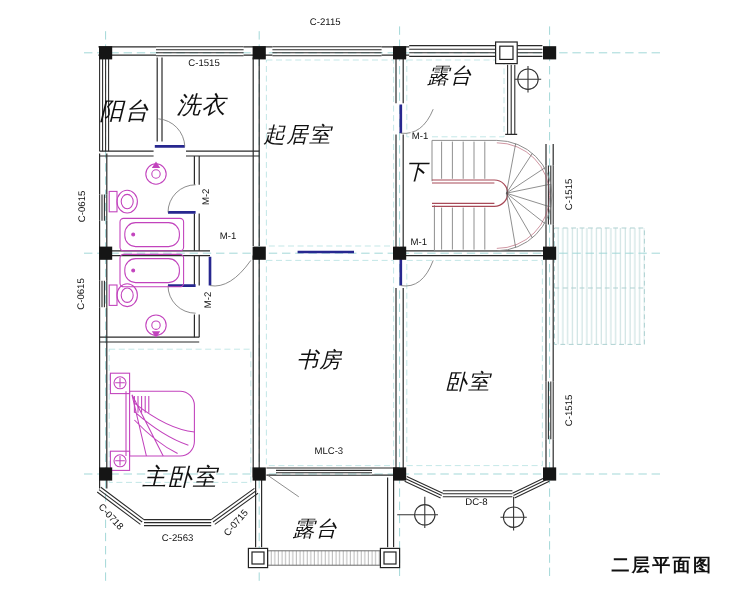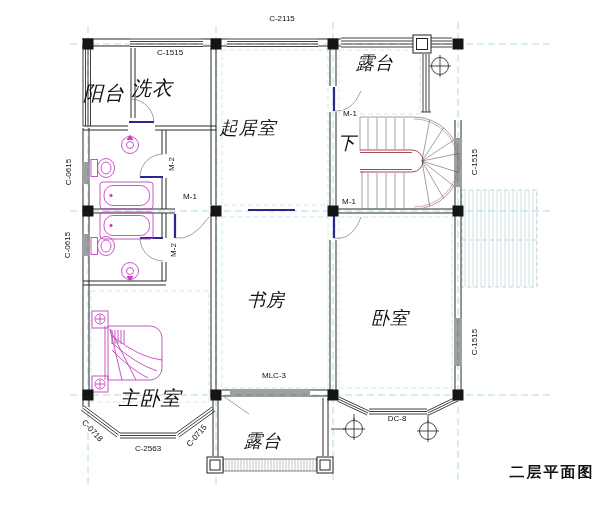--- a/index.html
+++ b/index.html
@@ -164,31 +164,31 @@
     <rect x="413" y="35" width="18" height="18"></rect>
         <rect x="416.5" y="38.5" width="11" height="11"></rect>
     <rect x="207" y="457" width="16" height="16"></rect>
         <rect x="210" y="460" width="10" height="10"></rect>
     <rect x="317" y="457" width="16" height="16"></rect>
         <rect x="320" y="460" width="10" height="10"></rect>
   </g>
 </svg>
 
 <div class="lbl room small" style="left:104px;top:93px">阳台</div>
-<div class="lbl room small" style="left:152px;top:88px">洗衣</div>
-<div class="lbl room" style="left:248px;top:128px">起居室</div>
+<div class="lbl room small" style="left:168px;top:88px">洗衣</div>
+<div class="lbl room" style="left:248px;top:112px">起居室</div>
 <div class="lbl room" style="left:375px;top:63px">露台</div>
 <div class="lbl room" style="left:347px;top:143px">下</div>
 <div class="lbl room" style="left:266px;top:300px">书房</div>
 <div class="lbl room" style="left:390px;top:318px">卧室</div>
 <div class="lbl room small" style="left:150px;top:398px">主卧室</div>
 <div class="lbl room" style="left:263px;top:441px">露台</div>
 
 <div class="lbl dim" style="left:170px;top:53px">C-1515</div>
-<div class="lbl dim" style="left:282px;top:19px">C-2115</div>
+<div class="lbl dim" style="left:271px;top:19px">C-2115</div>
 <div class="lbl dim rotM90" style="left:69px;top:172px">C-0615</div>
 <div class="lbl dim rotM90" style="left:68px;top:245px">C-0615</div>
 <div class="lbl dim rotM90" style="left:475px;top:162px">C-1515</div>
 <div class="lbl dim rotM90" style="left:475px;top:342px">C-1515</div>
 <div class="lbl dim" style="left:350px;top:114px">M-1</div>
 <div class="lbl dim" style="left:349px;top:202px">M-1</div>
 <div class="lbl dim" style="left:190px;top:197px">M-1</div>
 <div class="lbl dim rotM90" style="left:172px;top:164px">M-2</div>
 <div class="lbl dim rotM90" style="left:174px;top:250px">M-2</div>
 <div class="lbl dim" style="left:274px;top:376px">MLC-3</div>

